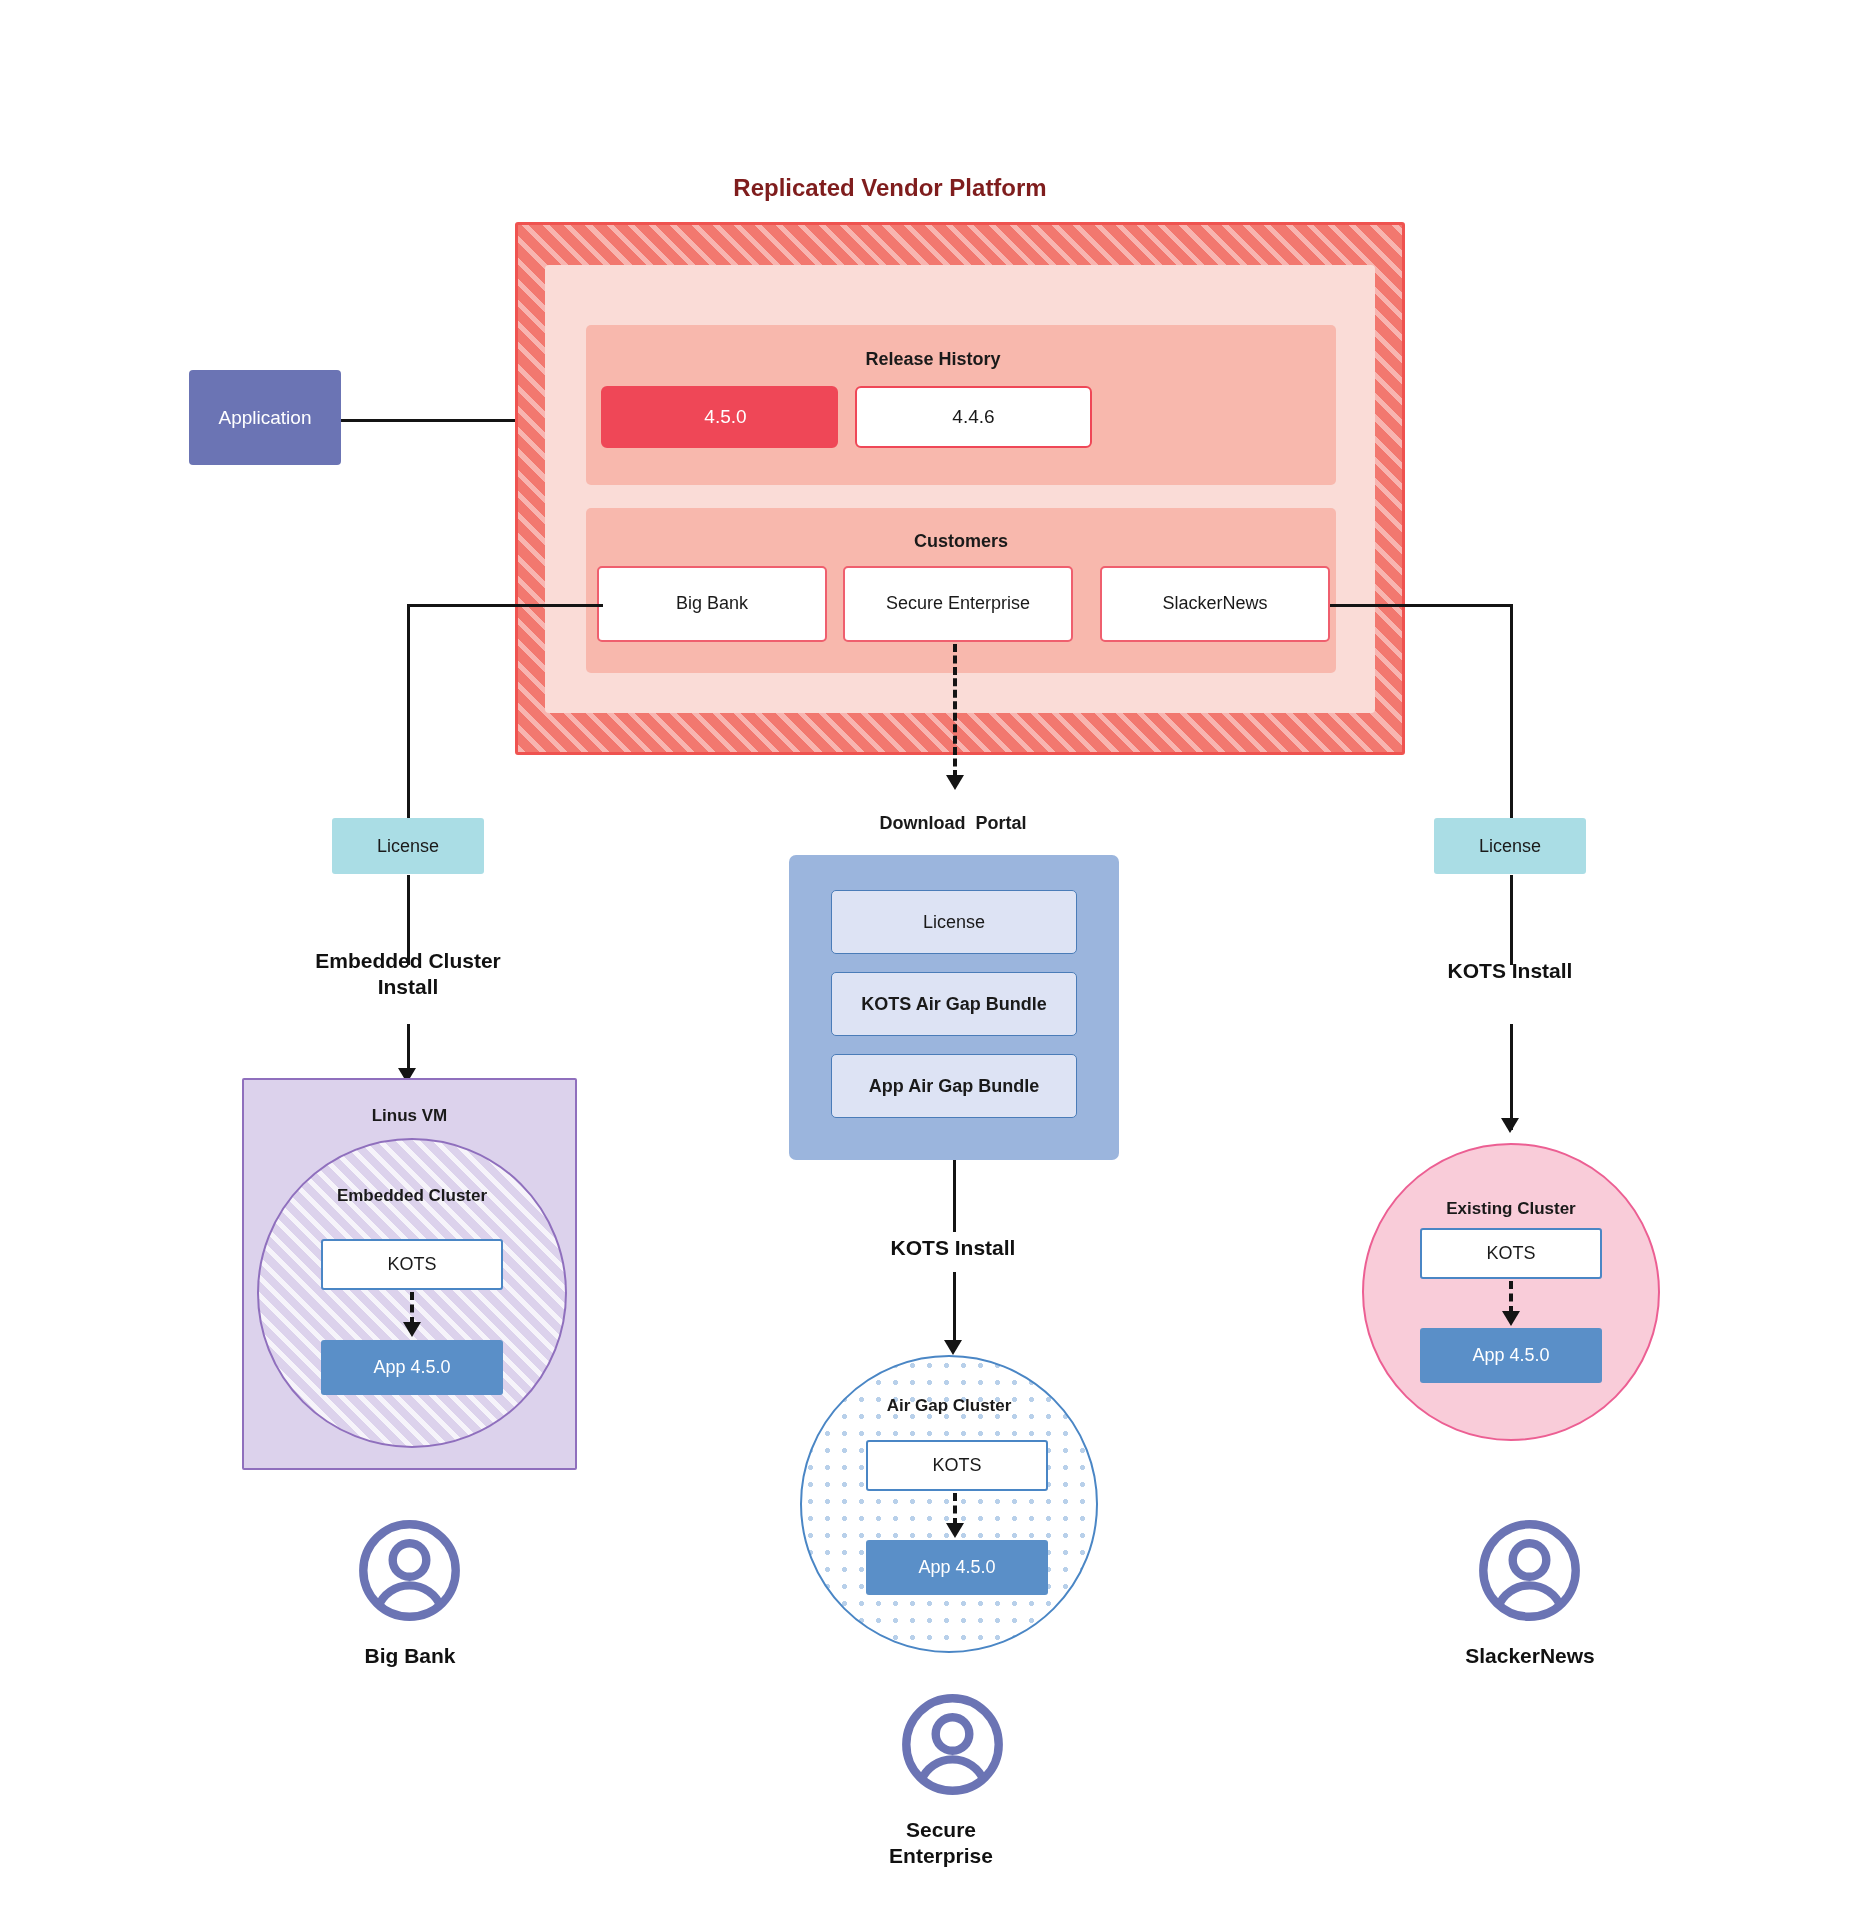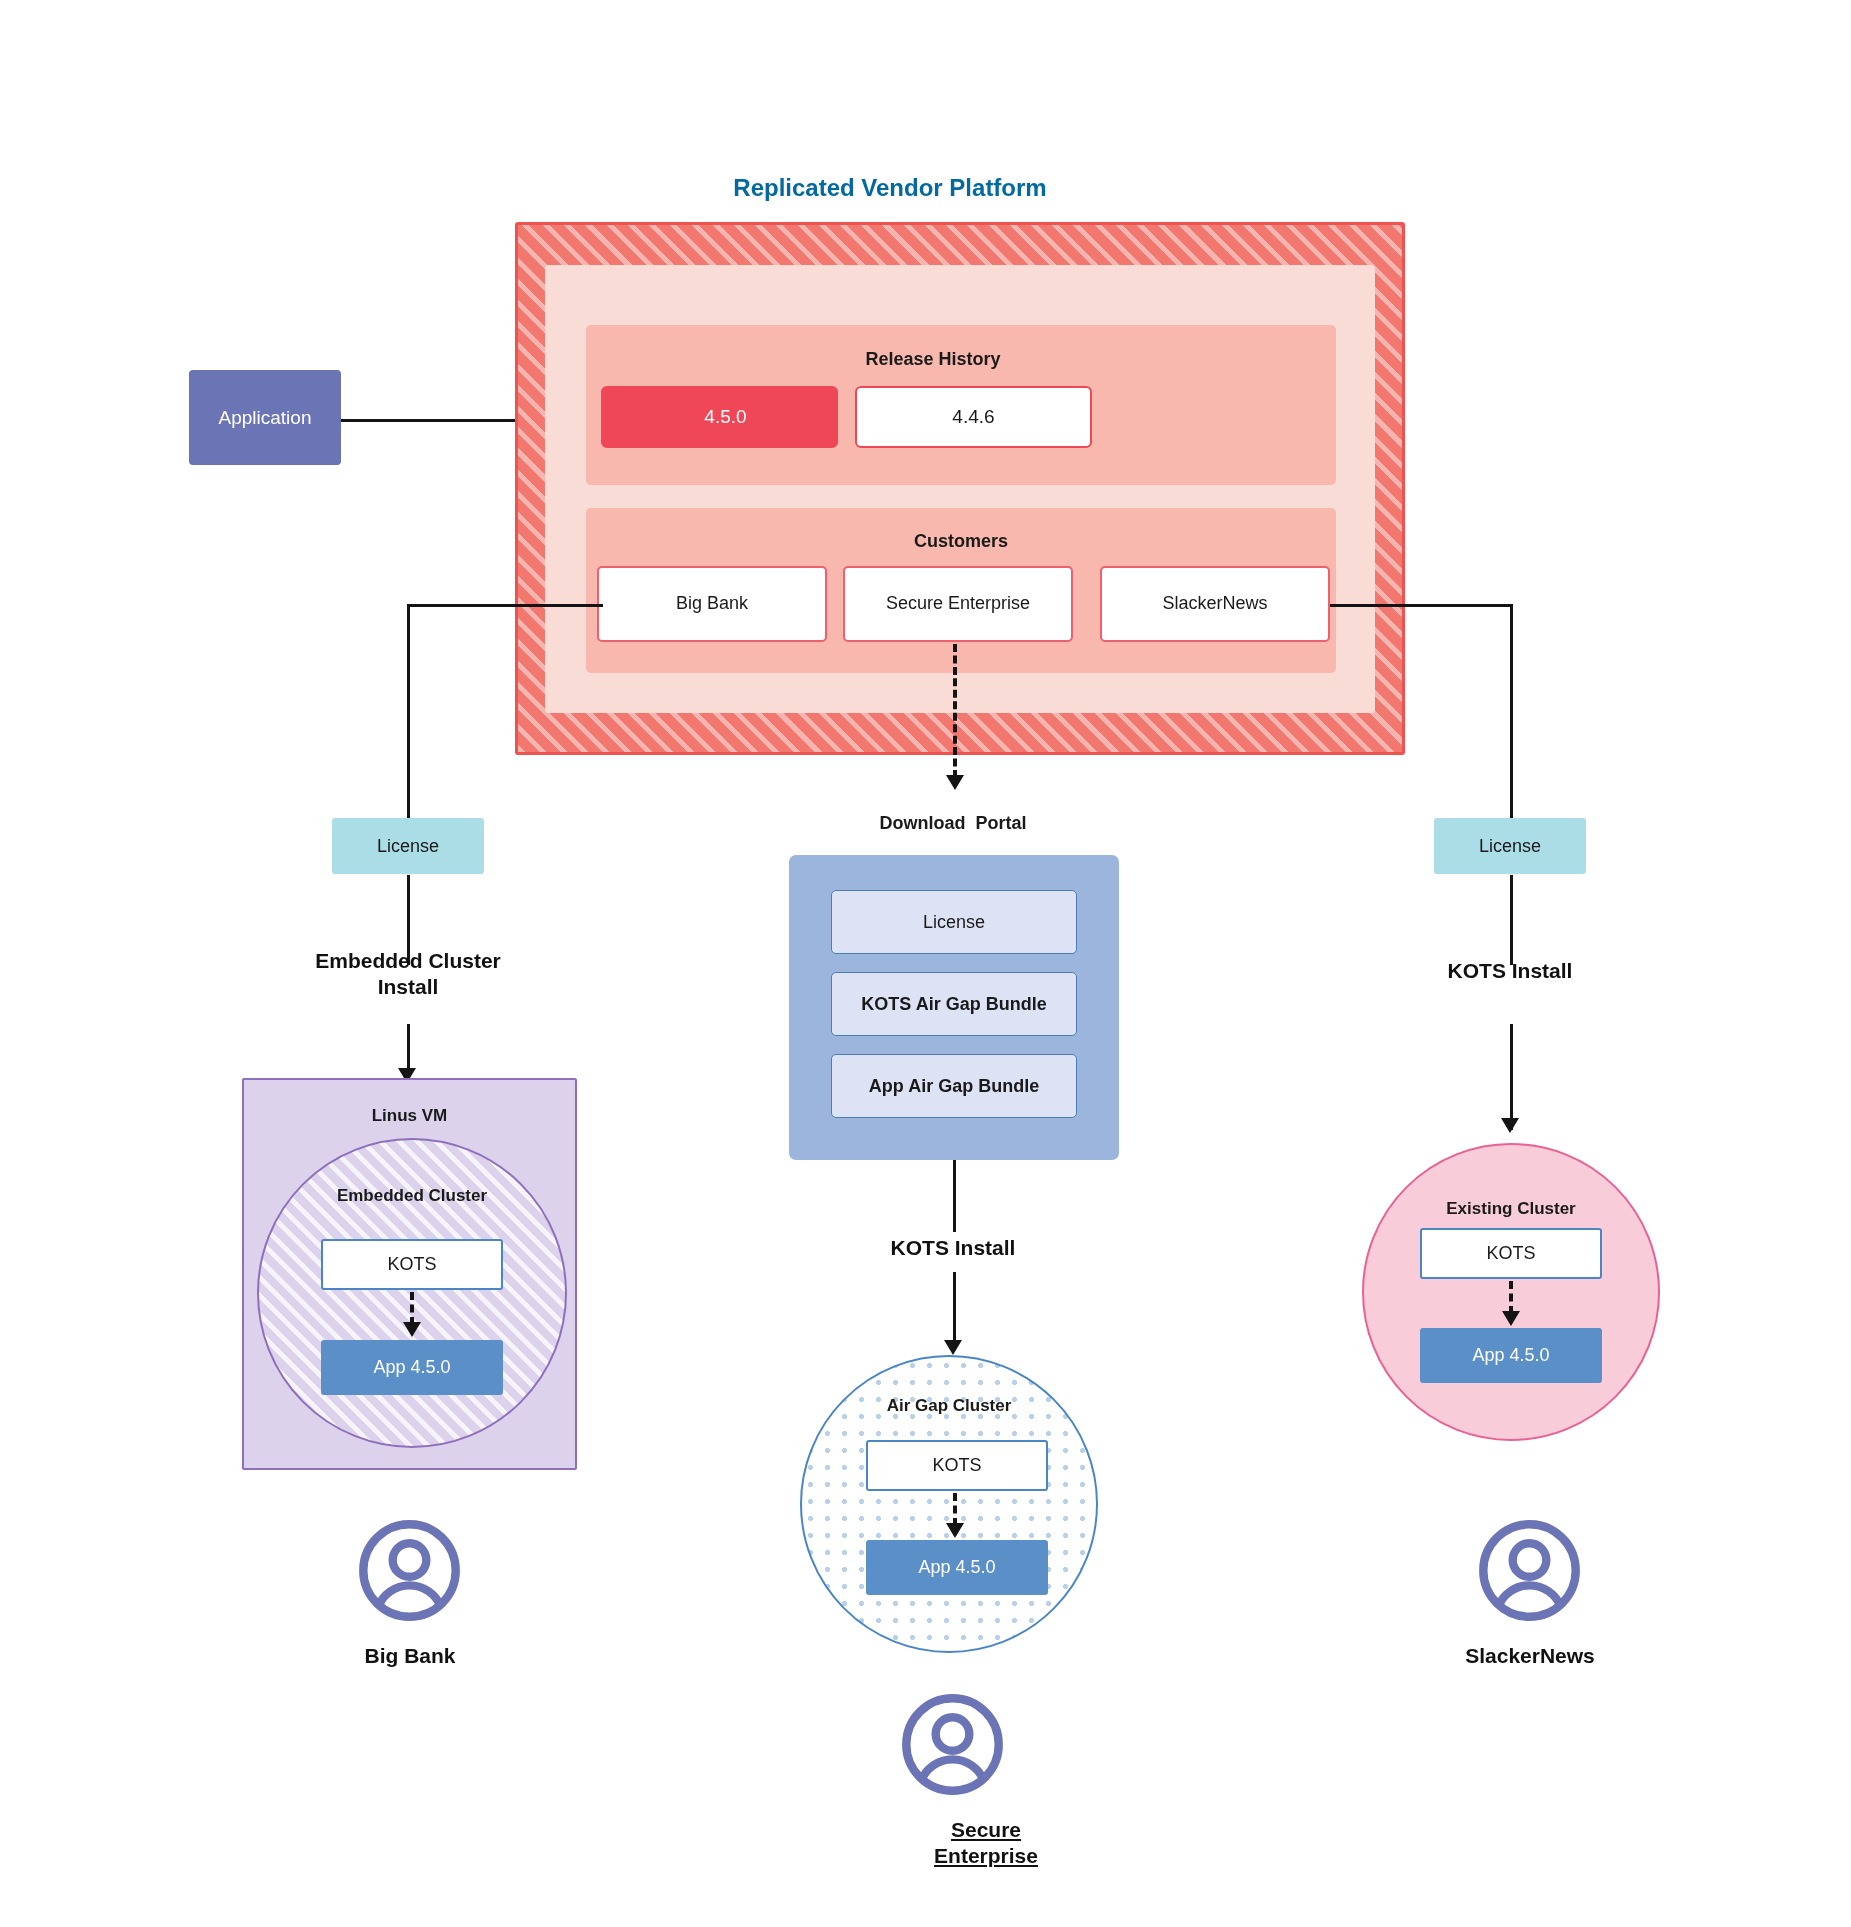--- a/index.html
+++ b/index.html
@@ -23,21 +23,21 @@
     text-align:center;
     line-height:1.25;
     white-space:pre;
     box-sizing:border-box;
   }
   .center-xy{display:flex;align-items:center;justify-content:center;text-align:center;}
 
   
   #platform-title{
     left:520px; top:173px; width:740px;
-    font-size:24px; font-weight:700; color:#0369a1;
+    font-size:24px; font-weight:700; color:#7f1d1d;
   }
 
   
   #application-box{
     left:189px; top:370px; width:152px; height:95px;
     background:#6b74b4; border-radius:4px;
     color:#ffffff; font-size:19px;
   }
 
   
@@ -257,21 +257,21 @@
   
   .avatar{width:105px;height:105px;}
   #avatar-left{left:357px; top:1518px;}
   #avatar-center{left:900px; top:1692px;}
   #avatar-right{left:1477px; top:1518px;}
 
   .persona-name{
     font-size:21px; font-weight:700; color:#111111; line-height:1.25;
   }
   #persona-left{left:260px; top:1643px; width:300px;}
-  #persona-center{left:836px; top:1817px; width:300px;text-decoration:underline;}
+  #persona-center{left:791px; top:1817px; width:300px;}
   #persona-right{left:1380px; top:1643px; width:300px;}
 </style>
 </head>
 <body>
 
 <div id="stage">
 
   <div class="lbl" id="platform-title">Replicated Vendor Platform</div>
 
   <div class="abs center-xy" id="application-box">

